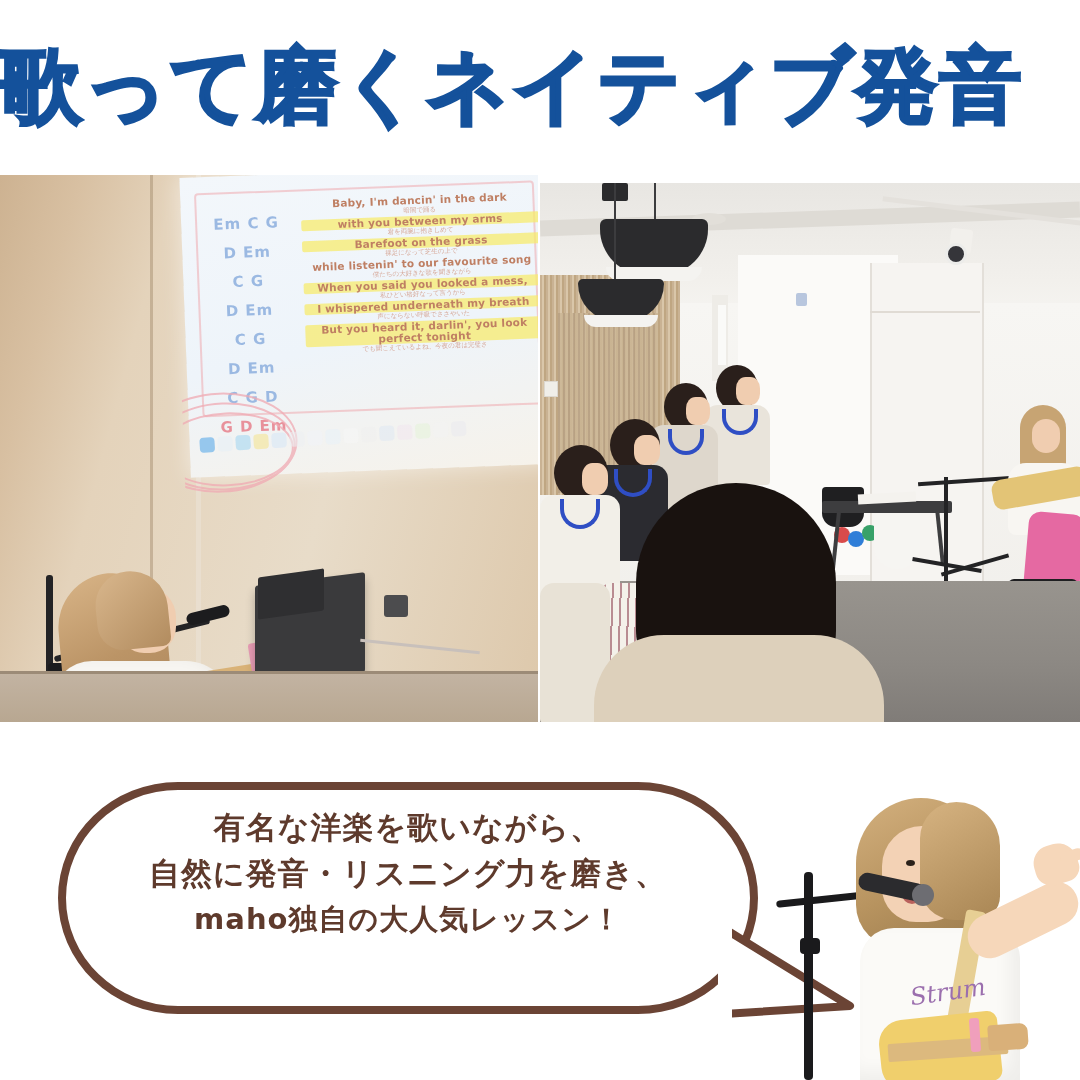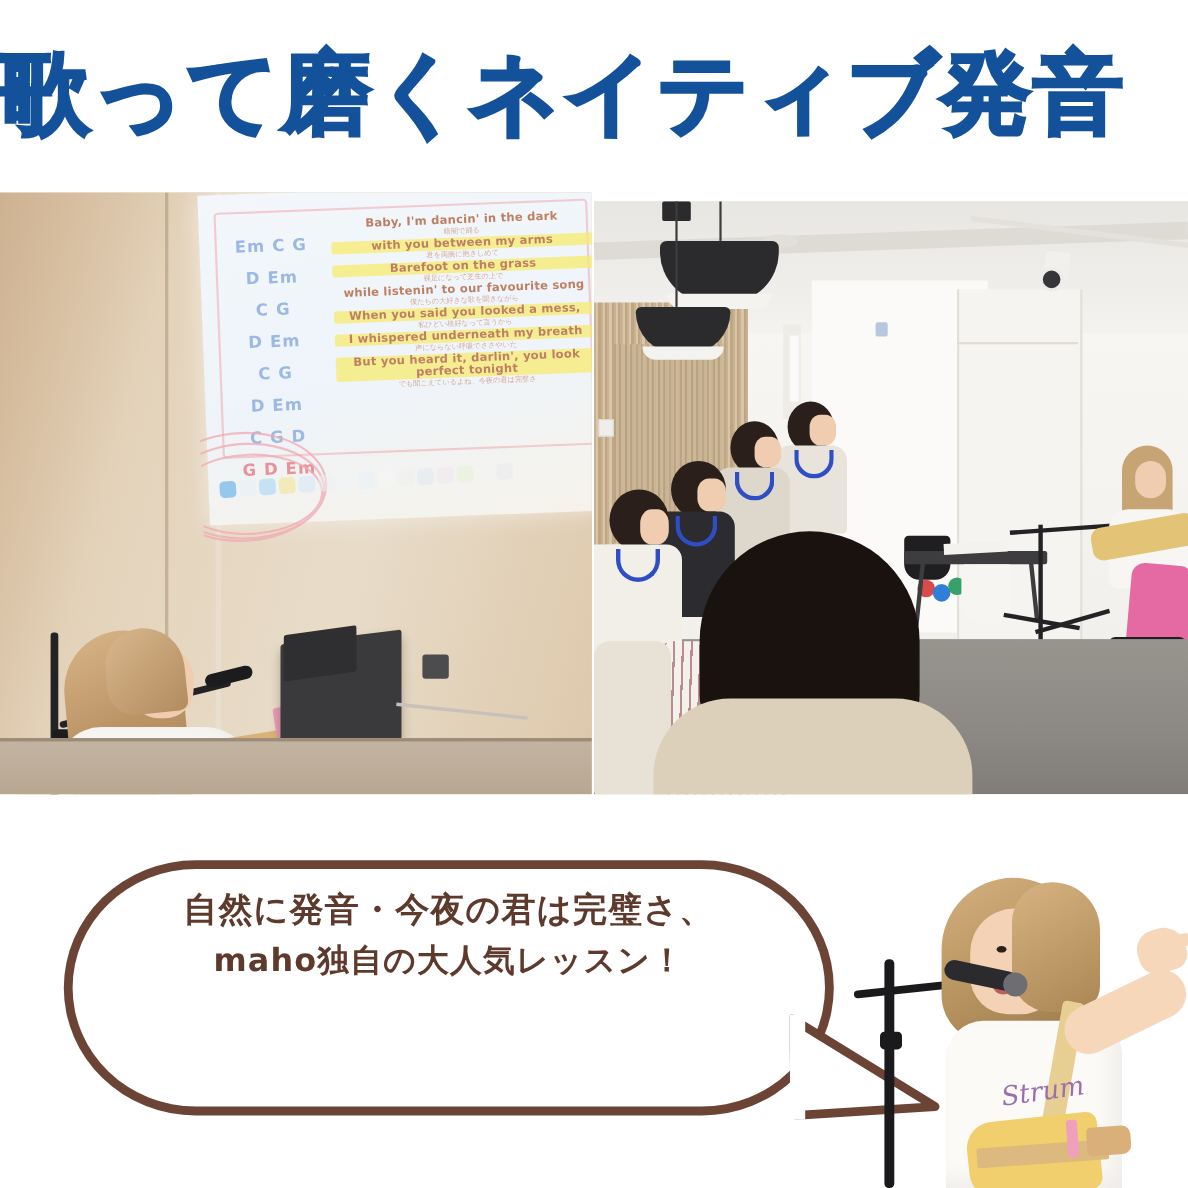--- a/index.html
+++ b/index.html
@@ -390,21 +390,22 @@
     </div>
   </div>
 
   <div class="bubble-wrap">
     <div class="bubble"></div>
     <svg class="tail-fill" width="140" height="110" style="left:660px;top:140px;">
       <polygon points="2,4 132,84 6,92" fill="#ffffff" stroke="#6b4435" stroke-width="8" stroke-linejoin="round"></polygon>
       <polygon points="0,0 14,0 14,96 0,96" fill="#ffffff" stroke="none"></polygon>
     </svg>
     <div class="bubble-txt">
-      <div>自然に発音・今夜の君は完璧さ、</div>
+      <div>有名な洋楽を歌いながら、</div>
+      <div>自然に発音・リスニング力を磨き、</div>
       <div class="last">maho独自の大人気レッスン！</div>
     </div>
   </div>
 
   <div class="cut">
     <div class="c-mboom"></div>
     <div class="c-mpole"></div>
     <div class="c-mclamp"></div>
     <div class="c-hair"></div>
     <div class="c-face"></div>

